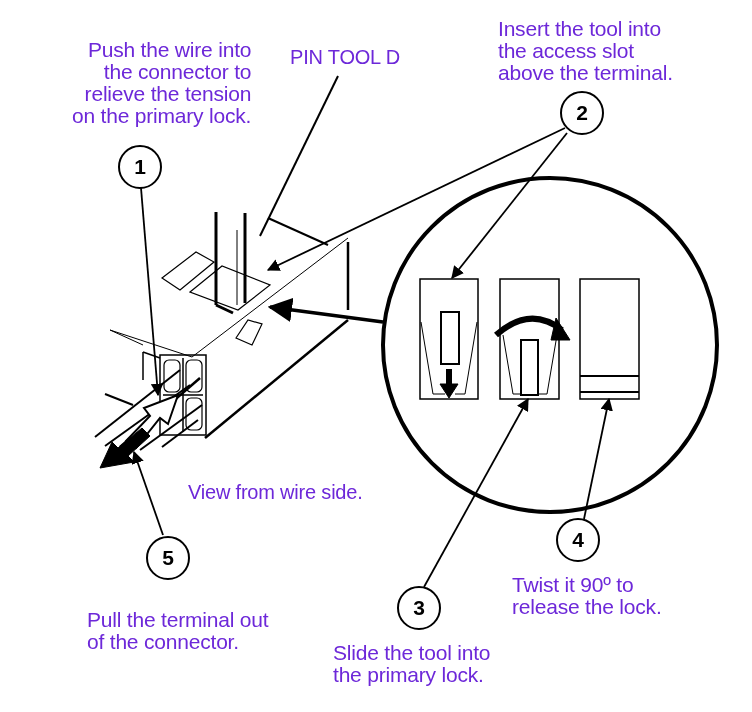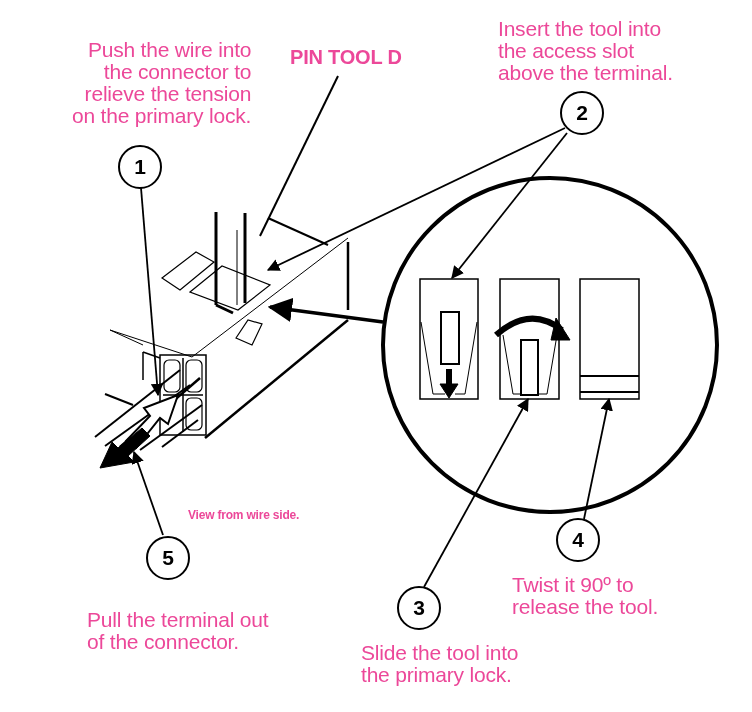--- a/index.html
+++ b/index.html
@@ -1,38 +1,38 @@
 <!DOCTYPE html>
 <html><head>
   <meta charset="utf-8">
   <style>
     html, body { margin: 0; padding: 0; background: #ffffff; }
     body { width: 752px; height: 712px; position: relative; overflow: hidden; font-family: "Liberation Sans", sans-serif; color: #000; }
-    .txt { position: absolute; font-size: 21px; line-height: 22px; white-space: pre; color: #ec4899; letter-spacing: -0.2px; }
-    .bold { font-weight: bold; }
+    .txt { position: absolute; font-size: 21px; line-height: 22px; white-space: pre; color: #6d28d9; letter-spacing: -0.2px; }
+    .bold { font-weight: normal; }
     .callout { position: absolute; width: 44px; height: 44px; border: 2px solid #000; border-radius: 50%; background: #fff; box-sizing: border-box; display: flex; align-items: center; justify-content: center; font-weight: bold; font-size: 21px; }
     svg.art { position: absolute; left: 0; top: 0; }
   </style>
 </head>
 <body>
 
 <div class="txt" style="left:72px; top:39px;text-align:right;">Push the wire into
 the connector to
 relieve the tension
 on the primary lock.</div>
 <div class="txt bold" style="left:290px; top:46px; font-size:20px;">PIN TOOL D</div>
 <div class="txt" style="left:498px; top:18px;">Insert the tool into
 the access slot
 above the terminal.</div>
-<div class="txt bold" style="left:188px; top:504px; font-size:12px;">View from wire side.</div>
+<div class="txt bold" style="left:188px; top:481px; font-size:20px;">View from wire side.</div>
 <div class="txt" style="left:87px; top:609px;">Pull the terminal out
 of the connector.</div>
 <div class="txt" style="left:512px; top:574px;">Twist it 90º to
-release the tool.</div>
-<div class="txt" style="left:333px; top:642px;margin-left:28px;">Slide the tool into
+release the lock.</div>
+<div class="txt" style="left:333px; top:642px;">Slide the tool into
 the primary lock.</div>
 
 <svg class="art" width="752" height="712" viewBox="0 0 752 712">
   <defs>
     <marker id="ah" viewBox="0 0 10 10" refX="9" refY="5" markerWidth="7" markerHeight="7" orient="auto-start-reverse">
       <path d="M0,0 L10,5 L0,10 z" fill="#000"></path>
     </marker>
   </defs>
 
   <line x1="338" y1="76" x2="260" y2="236" stroke="#000" stroke-width="2"></line>

